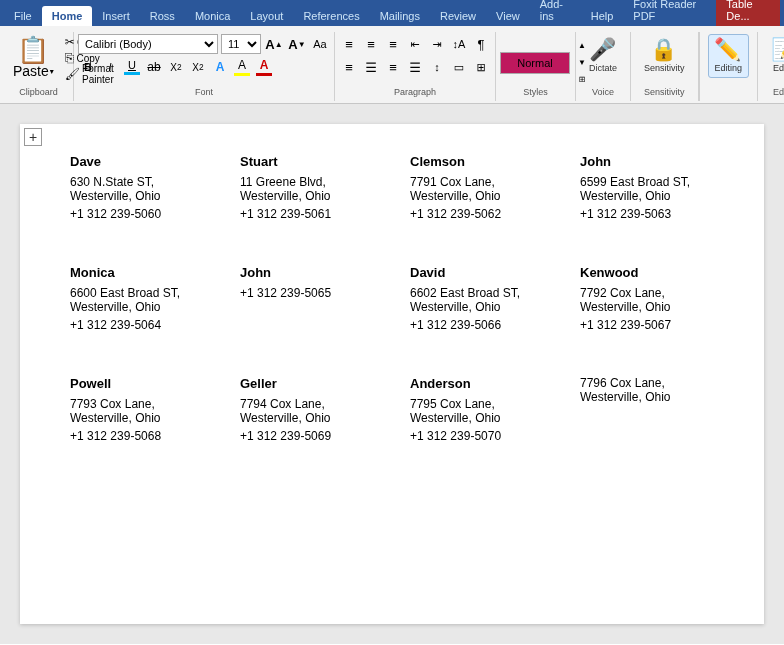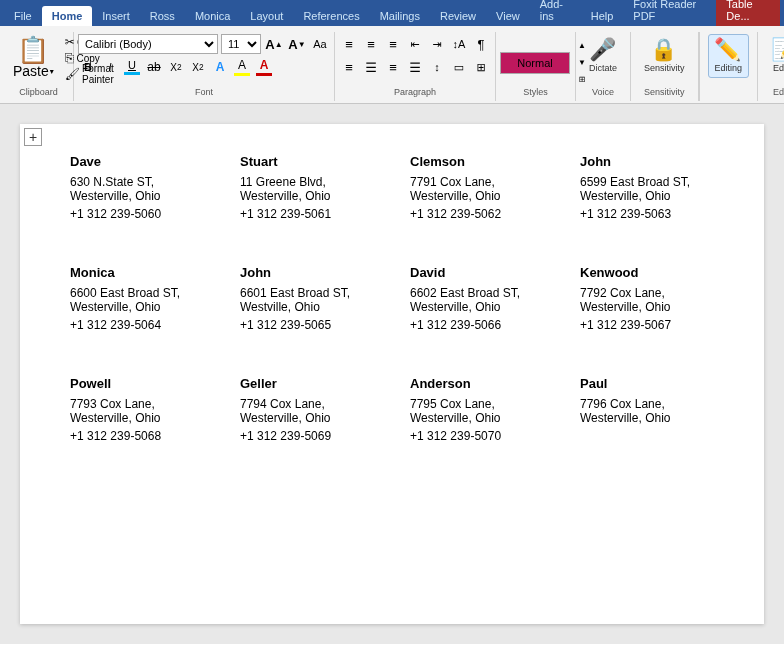--- a/index.html
+++ b/index.html
@@ -492,21 +492,20 @@
         <div class="contact-address">6599 East Broad ST, Westerville, Ohio</div>
         <div class="contact-phone">+1 312 239-5063</div>
       </div>
       <div class="contact-cell">
         <div class="contact-name">Monica</div>
         <div class="contact-address">6600 East Broad ST, Westerville, Ohio</div>
         <div class="contact-phone">+1 312 239-5064</div>
       </div>
       <div class="contact-cell">
         <div class="contact-name">John</div>
-        <div class="contact-address">6601 East Broad ST, Westville, Ohio</div>
         <div class="contact-phone">+1 312 239-5065</div>
       </div>
 
       <div class="contact-cell">
         <div class="contact-name">David</div>
         <div class="contact-address">6602 East Broad ST, Westerville, Ohio</div>
         <div class="contact-phone">+1 312 239-5066</div>
       </div>
       <div class="contact-cell">
         <div class="contact-name">Kenwood</div>
@@ -523,19 +522,18 @@
         <div class="contact-name">Geller</div>
         <div class="contact-address">7794 Cox Lane, Westerville, Ohio</div>
         <div class="contact-phone">+1 312 239-5069</div>
       </div>
       <div class="contact-cell">
         <div class="contact-name">Anderson</div>
         <div class="contact-address">7795 Cox Lane, Westerville, Ohio</div>
         <div class="contact-phone">+1 312 239-5070</div>
       </div>
       <div class="contact-cell">
-        <div class="contact-name">Paul</div>
         <div class="contact-address">7796 Cox Lane, Westerville, Ohio</div>
       </div>
 
     </div>
   </div>
 </div>
 
 </body></html>

